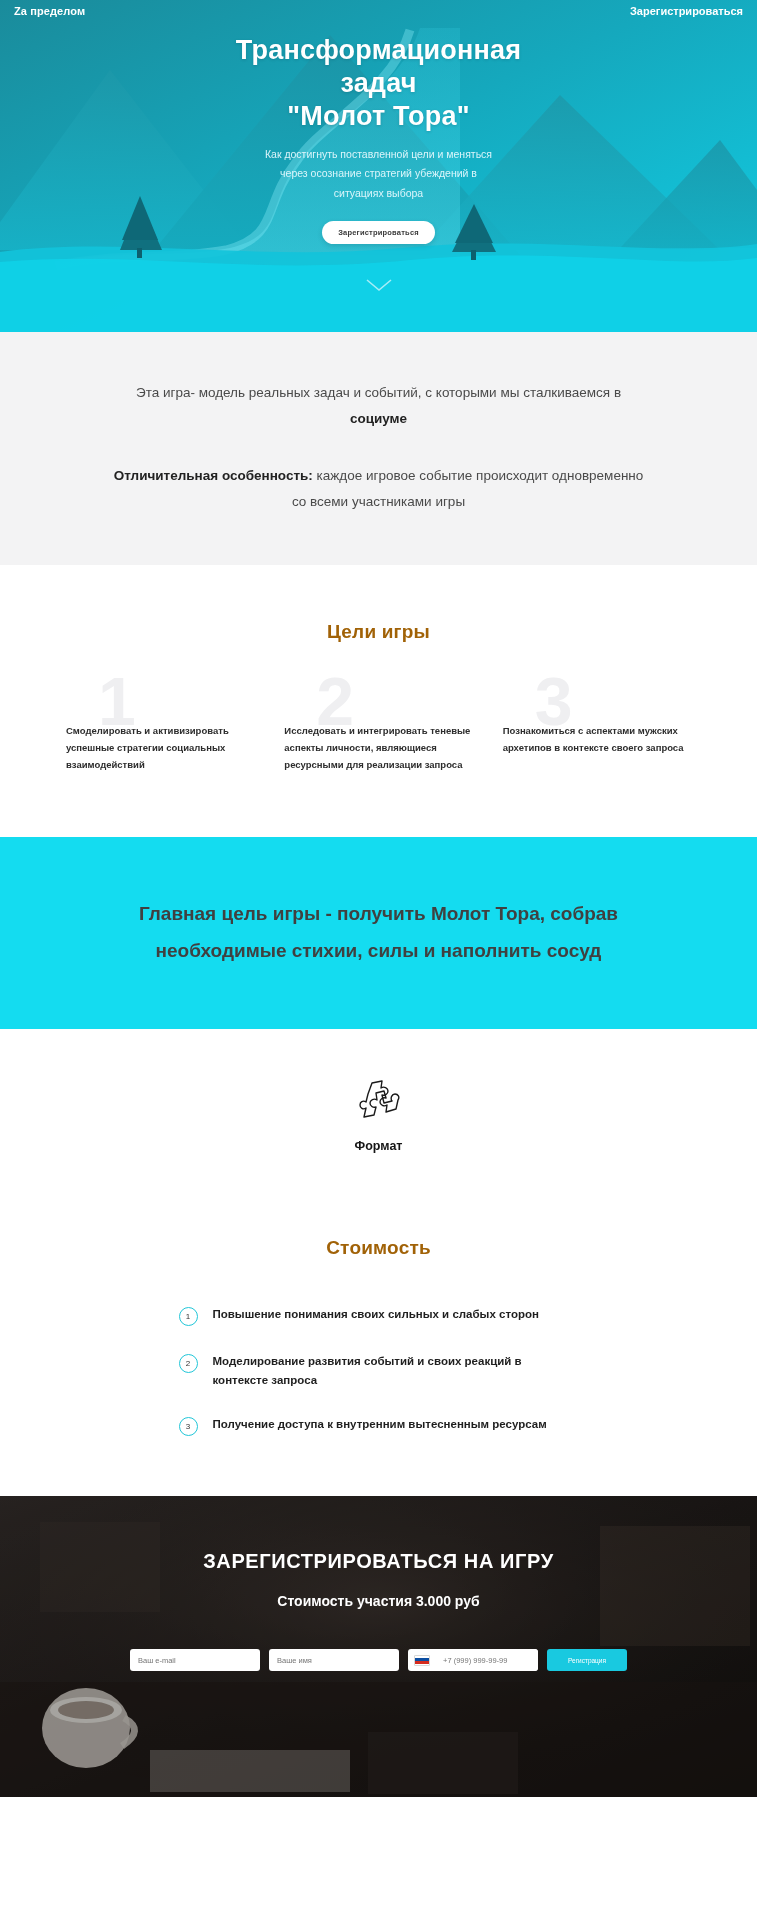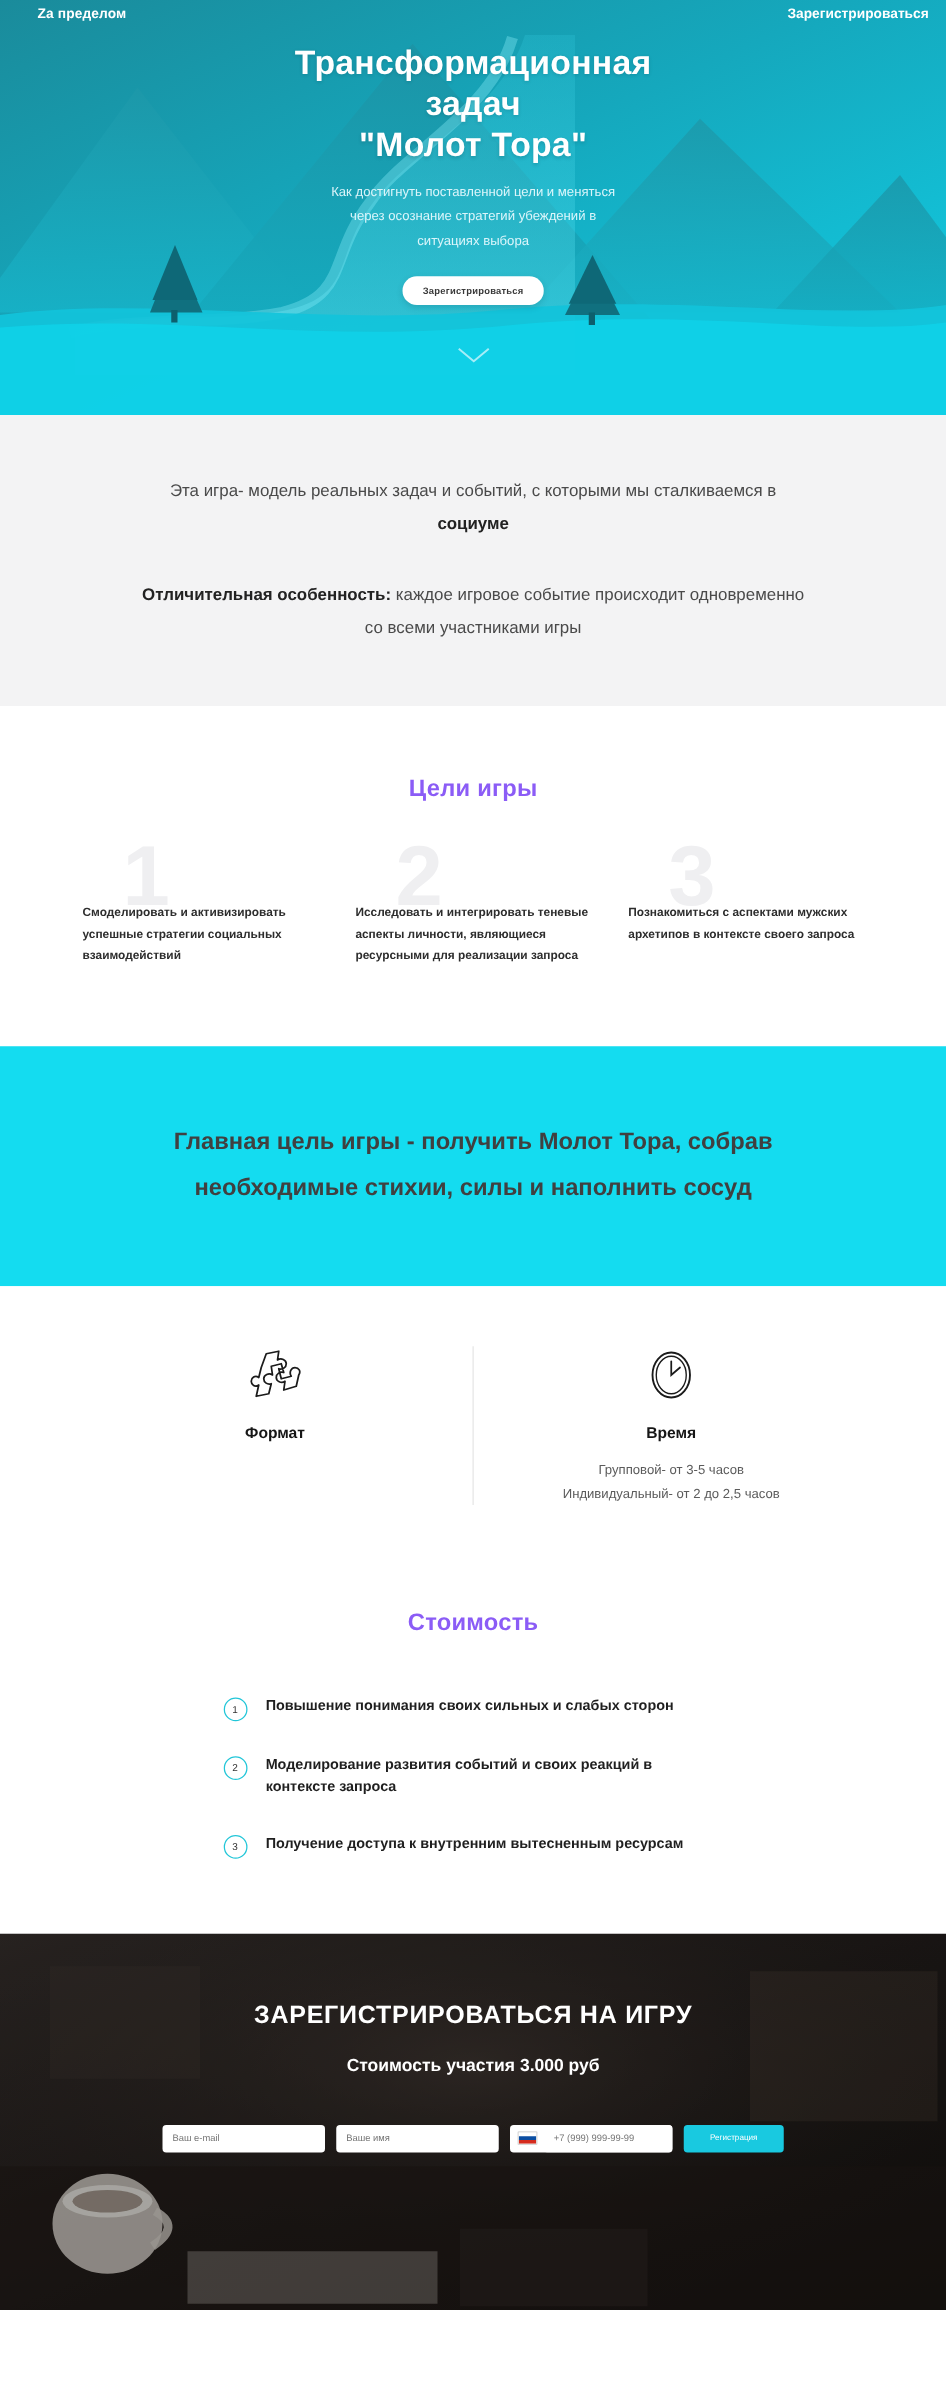--- a/index.html
+++ b/index.html
@@ -17,21 +17,21 @@
     position: relative;
     width: 757px;
     height: 332px;
     overflow: hidden;
     background: linear-gradient(165deg, #1f8f9e 0%, #19a2b5 35%, #14bcd4 70%, #0fd3e8 100%);
   }
   .hero-svg { position: absolute; inset: 0; width: 757px; height: 332px; display: block; }
 
   .topbar {
     position: absolute;
-    top: 0; left: 16px; right: 0;
+    top: 0; left: 0; right: 0;
     height: 22px;
     display: flex;
     align-items: center;
     justify-content: space-between;
     padding: 0 14px;
     z-index: 6;
   }
   .brand {
     color: #ffffff;
     font-size: 11px;
@@ -110,21 +110,21 @@
 
   
   .goals {
     background: #ffffff;
     padding: 56px 0 64px;
   }
   .section-title {
     text-align: center;
     font-size: 19px;
     font-weight: bold;
-    color: #8b5cf6;
+    color: #a16207;
     letter-spacing: .2px;
   }
   .goals-grid {
     margin-top: 58px;
     display: flex;
     padding: 0 66px;
     gap: 30px;
   }
   .goal {
     position: relative;
@@ -418,33 +418,20 @@
   <div class="feature">
     <div class="feature-icon">
       <svg width="42" height="44" viewBox="0 0 42 44">
         <path d="M14 5 L24 3 L23 10 C26 8 30 10 30 13 C30 16 27 18 24 17 L26 25 L34 23 C32 20 34 16 37 16 C40 16 42 19 40 22 L38 31 L28 34 L29 27 C26 29 22 27 22 24 C22 21 25 19 28 20 L26 13 L18 15 L19 22 C16 20 12 22 12 25 C12 28 15 30 18 29 L16 37 L6 39 L8 30 C5 32 2 30 2 27 C2 24 5 22 8 24 L10 16 Z" fill="none" stroke="#1b1b1b" stroke-width="1.4" stroke-linejoin="round"></path>
       </svg>
     </div>
     <div class="feature-title">Формат</div>
   </div>
 
 
-  <div class="feature">
-    <div class="feature-icon">
-      <svg width="40" height="44" viewBox="0 0 40 44">
-        <ellipse cx="20" cy="22" rx="15" ry="18" fill="none" stroke="#1b1b1b" stroke-width="1.5"></ellipse>
-        <ellipse cx="20" cy="22" rx="12" ry="15" fill="none" stroke="#1b1b1b" stroke-width="1.1"></ellipse>
-        <path d="M20 11 L20 22 L27 16" fill="none" stroke="#1b1b1b" stroke-width="1.4" stroke-linecap="round"></path>
-      </svg>
-    </div>
-    <div class="feature-title">Время</div>
-    <div class="feature-desc">
-      Групповой- от 3-5 часов<br>Индивидуальный- от 2 до 2,5 часов
-    </div>
-  </div>
 </section>
 
 <section class="results">
   <h2 class="section-title">Стоимость</h2>
   <div class="results-list">
     <div class="result-item">
       <div class="result-badge">1</div>
       <div class="result-text">Повышение понимания своих сильных и слабых сторон</div>
     </div>
     <div class="result-item">

